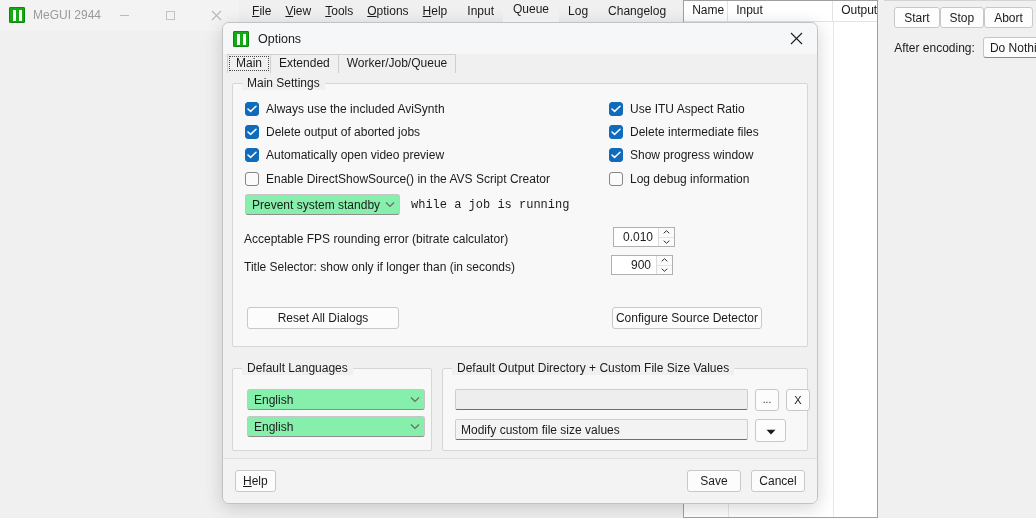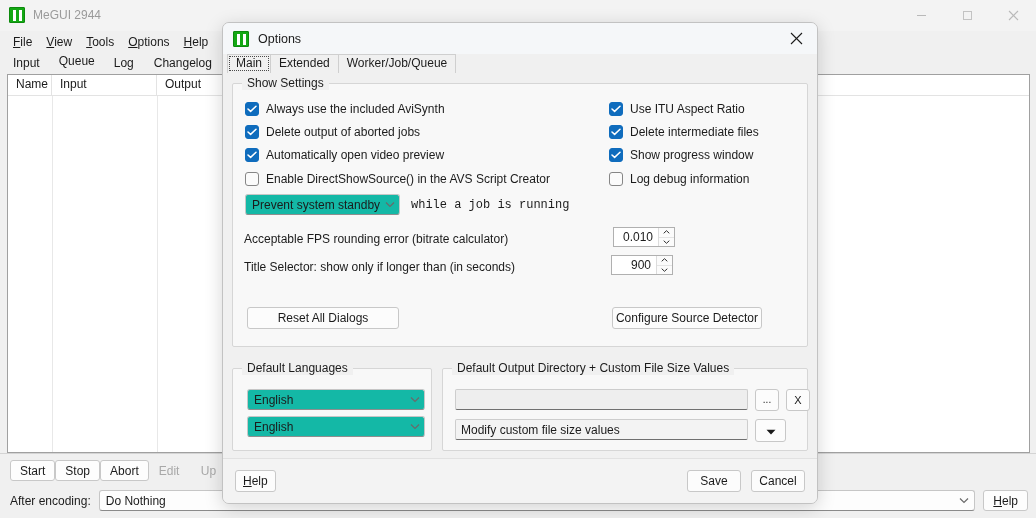--- a/index.html
+++ b/index.html
@@ -18,21 +18,21 @@
     -webkit-font-smoothing: antialiased;
   }
 
   
   #main-window {
     position: absolute;
     left: 0; top: 0;
     width: 1036px; height: 518px;
     background: #f0f0f0;
     display: flex;
-    flex-direction: column;
+    flex-direction: row;
   }
 
   .titlebar {
     height: 30px;
     background: #f3f3f3;
     display: flex;
     align-items: center;
     flex: none;
     border-bottom: 1px solid #f3f3f3;
   }
@@ -324,21 +324,21 @@
   .checkbox.off {
     background: #fbfbfb;
     border: 1px solid #868686;
   }
   .checkbox svg { display: block; }
 
   .lbl { font-size: 12px; color: #1b1b1b; }
 
   .select-box {
     height: 21px;
-    background: #14b8a6;
+    background: #86efac;
     border: 1px solid #c6c6c6;
     border-bottom: 1px solid #8e8e8e;
     border-radius: 3px;
     display: flex;
     align-items: center;
     padding: 0 3px 0 6px;
     font-size: 12px;
     box-sizing: border-box;
   }
   .select-box .sbtext { flex: 1; overflow: hidden; white-space: nowrap; }
@@ -528,21 +528,21 @@
 
   <div class="dlg-tabs">
     <div class="dlg-tab selected">Main</div>
     <div class="dlg-tab">Extended</div>
     <div class="dlg-tab">Worker/Job/Queue</div>
   </div>
 
   <div class="dlg-body">
 
     <div class="groupbox main-settings">
-      <span class="gb-title">Show Settings</span>
+      <span class="gb-title">Main Settings</span>
 
       <div class="cb-row" style="left:12px; top:18px;">
         <span class="checkbox on">
           <svg width="10" height="8" viewBox="0 0 10 8">
               <polyline points="1,4 3.6,6.4 9,1.2" fill="none" stroke="#ffffff" stroke-width="1.5" stroke-linecap="round" stroke-linejoin="round"></polyline>
             </svg>
         </span>
         <span class="lbl">Always use the included AviSynth</span>
       </div>
       <div class="cb-row" style="left:12px; top:41px;">

